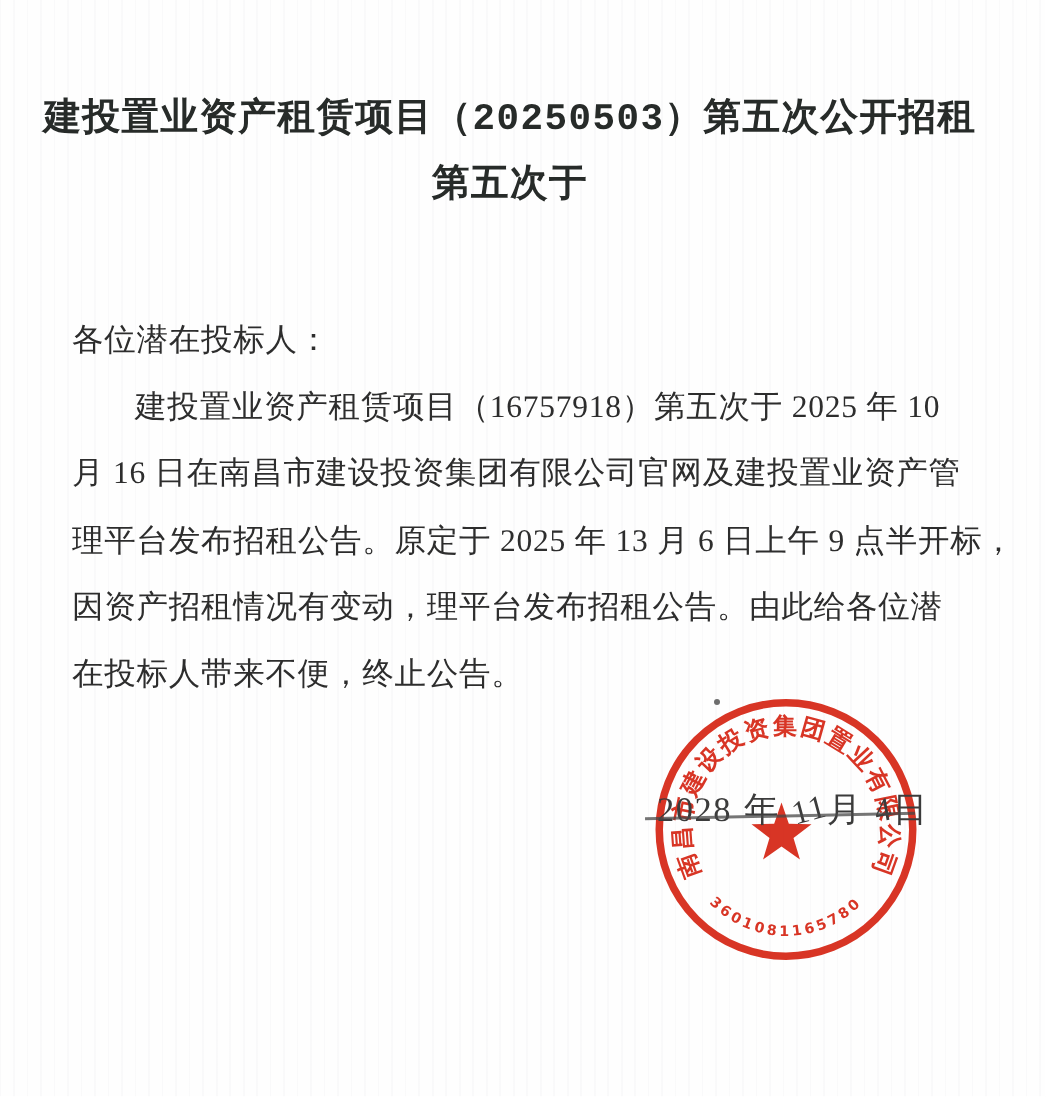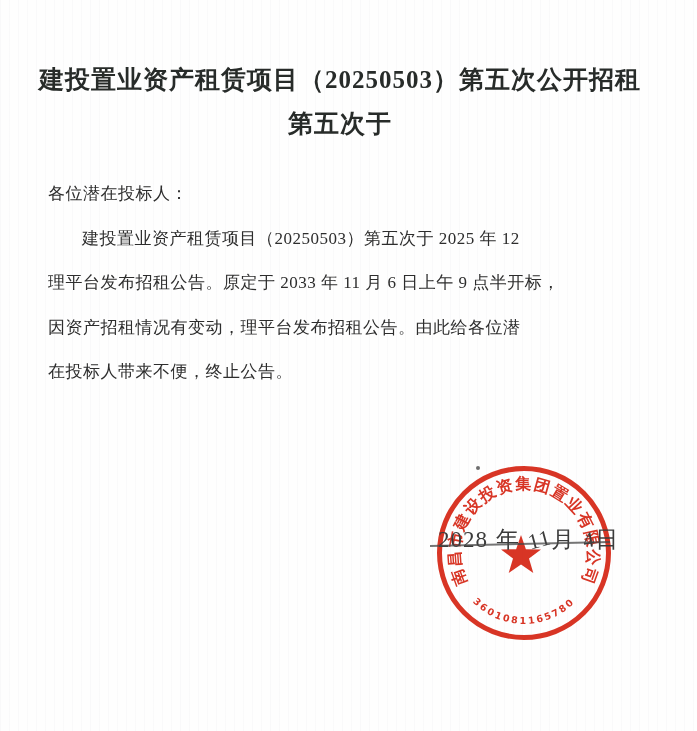--- a/index.html
+++ b/index.html
@@ -22,26 +22,27 @@
     left: 0; top: 58;
     top: 58px;
     width: 680px;
     text-align: center;
     font-weight: bold;
     font-size: 25px;
     line-height: 44px;
     color: #272b29;
     letter-spacing: 1px;
     white-space: nowrap;
+    font-family: Liberation Mono, monospace;
   }
   .textblock {
     position: absolute;
-    left: 48px; top: 172px;
+    left: 48px; top: 204px;
     width: 600px;
-    font-size: 17px;
+    font-size: 21px;
     line-height: 44.5px;
     letter-spacing: 0.5px;
     color: #2d2d2d;
   }
   .textblock .line { white-space: nowrap; }
   .textblock .indent { text-indent: 2em; }
   .issue-date {
     position: absolute;
     left: 438px; top: 524px;
     z-index: 3;
@@ -87,22 +88,23 @@
 
 <div class="page">
 
   <div class="title">
     <div>建投置业资产租赁项目（20250503）第五次公开招租</div>
     <div>第五次于</div>
   </div>
 
   <div class="textblock">
     <div class="line">各位潜在投标人：</div>
-    <div class="line indent">建投置业资产租赁项目（20250503）第五次于 2025 年 12</div>
-    <div class="line">理平台发布招租公告。原定于 2033 年 11 月 6 日上午 9 点半开标，</div>
+    <div class="line indent">建投置业资产租赁项目（16757918）第五次于 2025 年 10</div>
+    <div class="line">月 16 日在南昌市建设投资集团有限公司官网及建投置业资产管</div>
+    <div class="line">理平台发布招租公告。原定于 2025 年 13 月 6 日上午 9 点半开标，</div>
     <div class="line">因资产招租情况有变动，理平台发布招租公告。由此给各位潜</div>
     <div class="line">在投标人带来不便，终止公告。</div>
   </div>
 
   <div class="issue-date"><span>2028</span><span class="gap"></span><span>年</span><span class="gap"></span><span class="hand">11</span><span>月</span><span class="gap"></span><span class="hand hand-day">4</span><span>日</span></div>
 
   <div class="strike"></div>
   <div class="speck"></div>
 
   <svg class="seal" viewBox="0 0 200 212" xmlns="http://www.w3.org/2000/svg">

